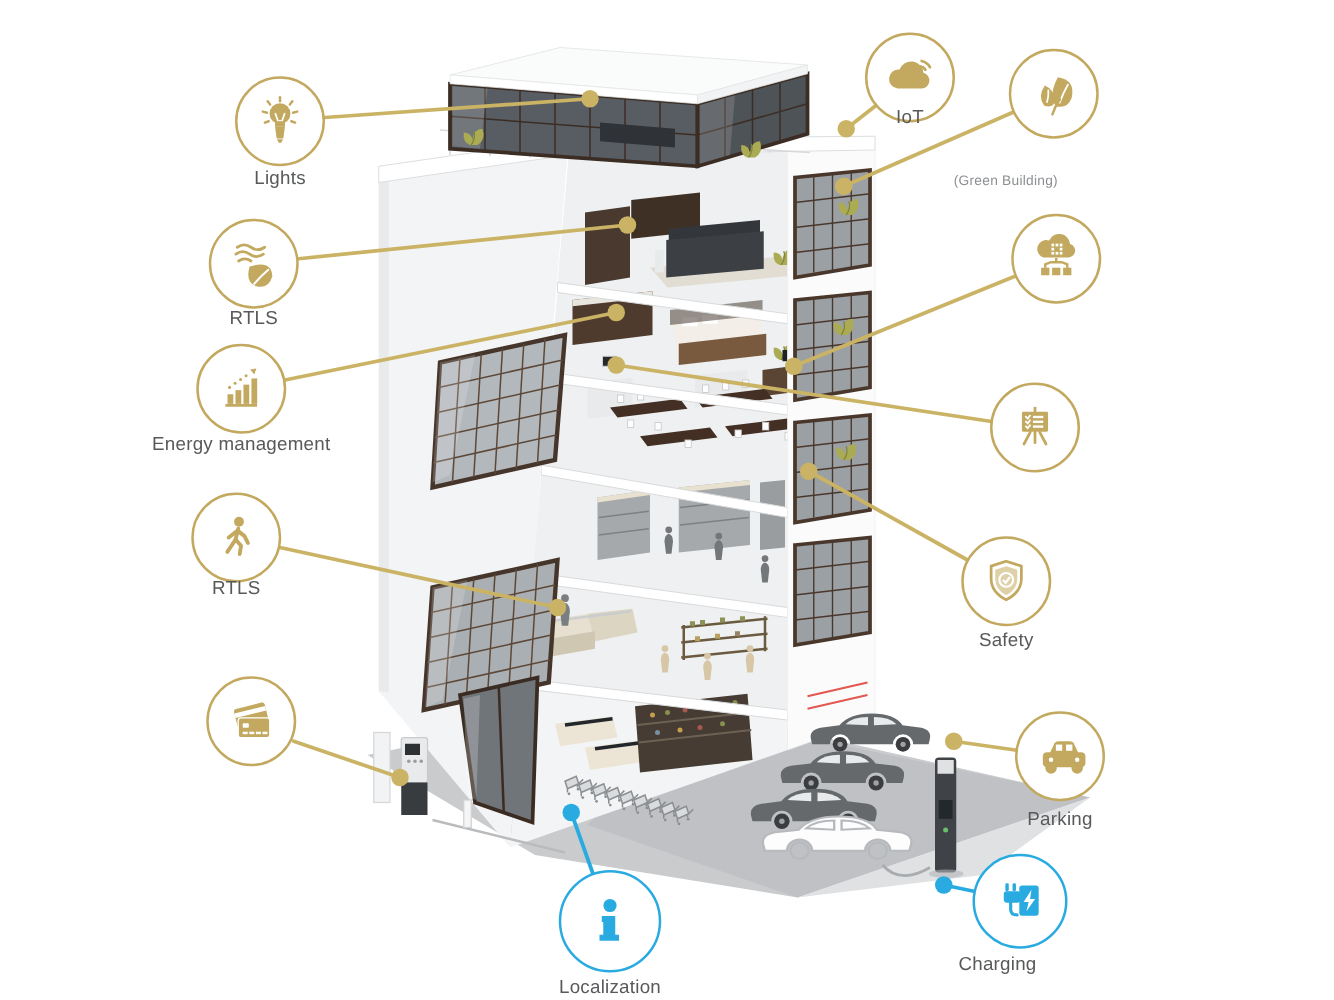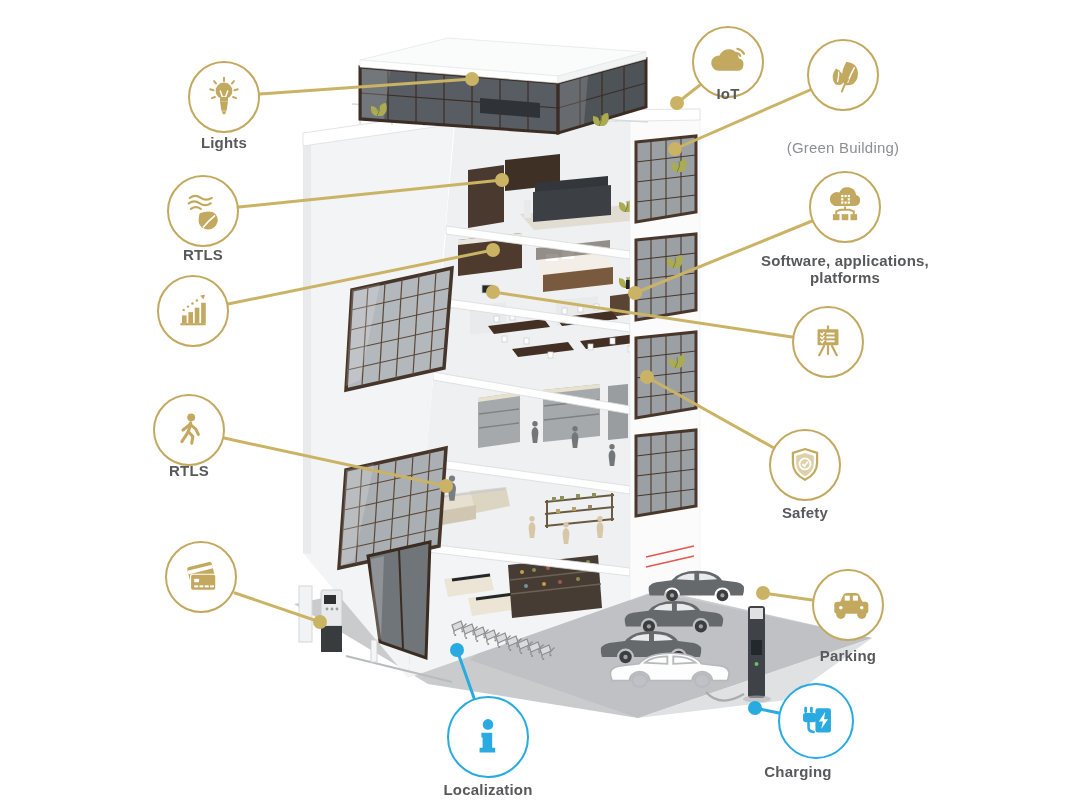--- a/index.html
+++ b/index.html
@@ -3,23 +3,23 @@
 <meta charset="utf-8">
 <style>
   html,body{margin:0;padding:0;background:#fff}
   .stage{position:relative;width:1067px;height:800px;background:#ffffff;overflow:hidden;
          font-family:"Liberation Sans",sans-serif;margin:0 auto}
   .art{position:absolute;left:0;top:0}
   .circle{position:absolute;box-sizing:border-box;background:#fff;border-radius:50%;
           display:flex;align-items:center;justify-content:center;z-index:3}
   .circle.gold{border:2.5px solid #C3A95F}
   .circle.blue{border:2.5px solid #29ABE2}
-  .label{position:absolute;text-align:center;font-weight:bold;font-size:15px;line-height:1.16;
+  .label{position:absolute;text-align:center;font-weight:normal;font-size:15px;line-height:1.16;
          color:#58595B;letter-spacing:.2px;z-index:3}
-  .sub{position:absolute;text-align:center;font-weight:normal;font-size:15px;line-height:1.25;
+  .sub{position:absolute;text-align:left;font-weight:normal;font-size:11px;line-height:1.25;
        color:#8D8F92;letter-spacing:.2px;z-index:3}
   svg{display:block}
 </style>
 </head>
 <body>
 
 <div class="stage">
 
   <svg class="art" width="1067" height="800" viewBox="0 0 1067 800">
     <defs>
@@ -476,20 +476,21 @@
         <rect x="21.6" y="17" width="4.2" height="14"></rect>
         <rect x="27.4" y="12.5" width="4.2" height="18.5"></rect>
         <circle cx="11.5" cy="19" r="1.1"></circle>
           <circle cx="15.5" cy="16" r="1.1"></circle>
         <circle cx="19.5" cy="13.2" r="1.1"></circle>
           <circle cx="23.5" cy="10.5" r="1.1"></circle>
         <polygon points="26.5,6 31,5.2 29.5,9.6"></polygon>
       </g>
     </svg>
   </div>
+  <div class="label" style="left:73px;top:347px;width:240px">Energy management</div>
 
   <div class="circle gold" style="left:153px;top:394px;width:72px;height:72px">
     <svg width="44" height="44" viewBox="0 0 40 40">
       <circle cx="22" cy="8.5" r="3.6" fill="#C3A95F"></circle>
       <g stroke="#C3A95F" stroke-width="2.8" fill="none" stroke-linecap="round" stroke-linejoin="round">
         <path d="M21.5,13.5 L19.5,21.5"></path>
         <path d="M19.5,21.5 L13.5,30.5"></path>
         <path d="M19.5,21.5 L23.5,26 L22.5,32"></path>
         <path d="M21,15 L14.5,20"></path>
         <path d="M21,15 L26,19 L28.5,24"></path>
@@ -563,21 +564,20 @@
         <path d="M20,19.5 v3"></path>
         <path d="M12,26.5 v-2.5 l4,-1.5 h8 l4,1.5 v2.5"></path>
       </g>
       <g fill="#C3A95F">
         <rect x="9" y="26.5" width="6" height="5.5"></rect>
         <rect x="17" y="26.5" width="6" height="5.5"></rect>
         <rect x="25" y="26.5" width="6" height="5.5"></rect>
       </g>
     </svg>
   </div>
-  <div class="label" style="left:740px;top:252px;width:210px">Software, applications, platforms</div>
 
   <div class="circle gold" style="left:792px;top:306px;width:72px;height:72px">
     <svg width="44" height="44" viewBox="0 0 40 40">
       <rect x="19" y="5" width="2" height="4" fill="#C3A95F"></rect>
       <rect x="10.5" y="8.5" width="19" height="14.5" rx="1" fill="#C3A95F"></rect>
       <g fill="#ffffff">
         <rect x="18.5" y="11.5" width="7.5" height="1.7"></rect>
           <rect x="18.5" y="15" width="7.5" height="1.7"></rect>
           <rect x="18.5" y="18.5" width="7.5" height="1.7"></rect>
       </g>

